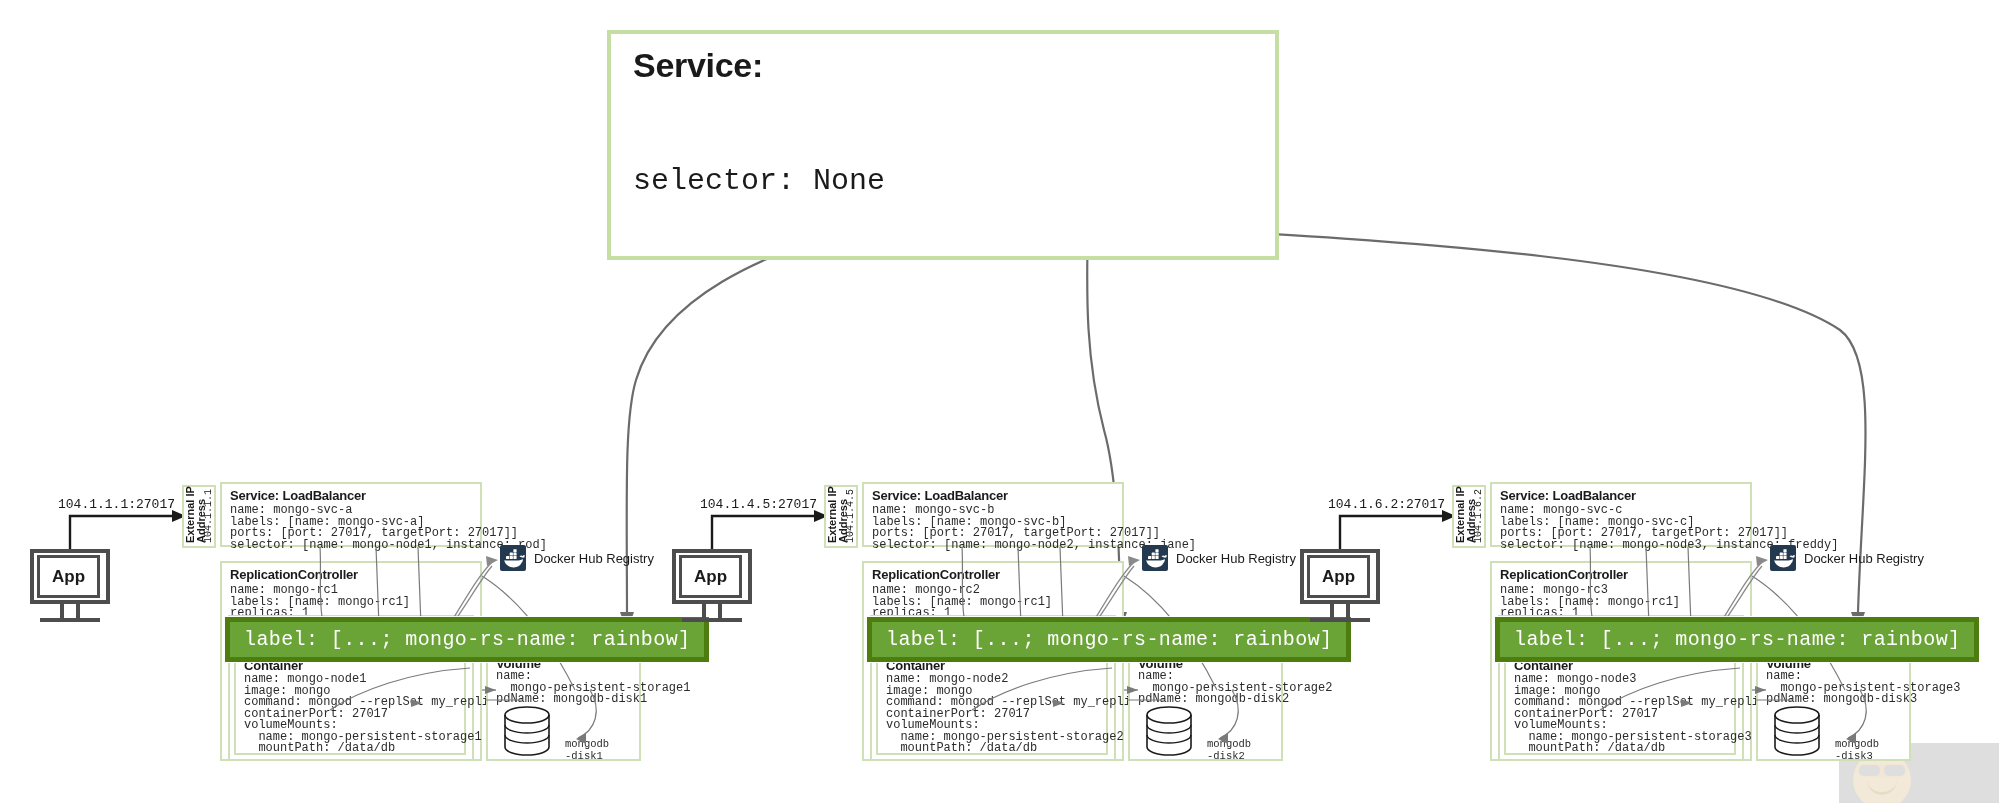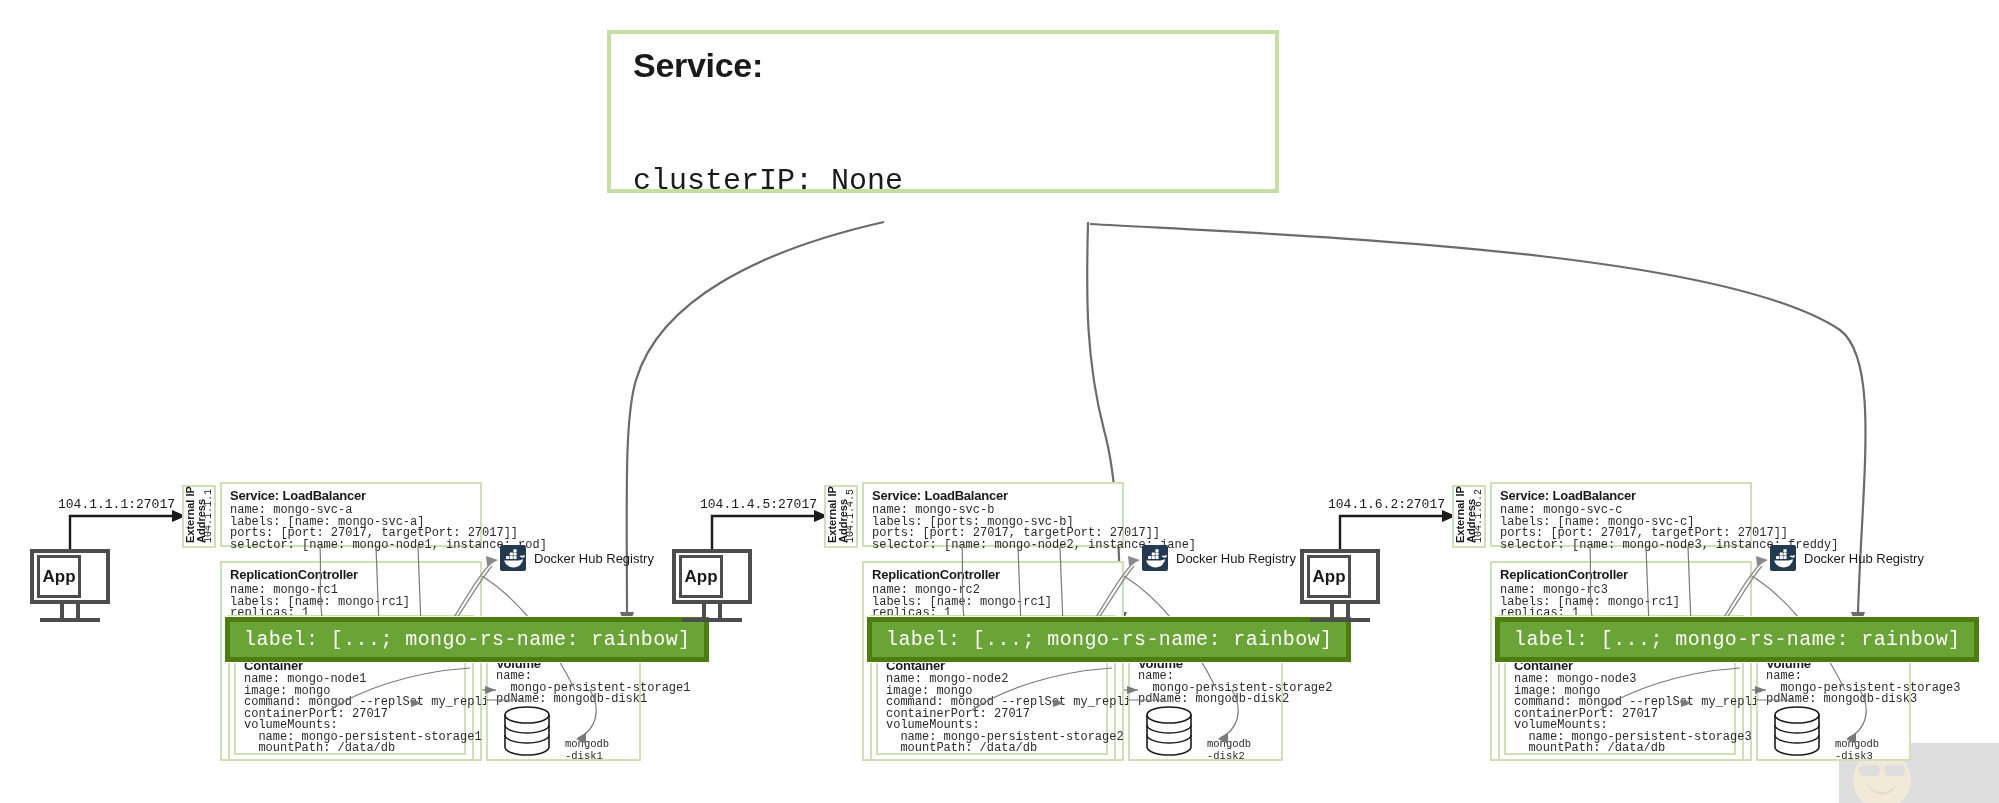--- a/index.html
+++ b/index.html
@@ -23,33 +23,33 @@
     position:absolute;left:22px;top:12px;font-size:34px;font-weight:bold;color:#1a1a1a;
     letter-spacing:-0.3px;
   }
   .svc-line{
     position:absolute;left:22px;font-family:"Liberation Mono",monospace;
     font-size:30px;color:#1a1a1a;white-space:pre;letter-spacing:0px;
   }
   .svc-l1{top:85px;}
   .svc-l2{top:130px;}
   .svc-l3{top:175px;}
-  .svc-card{height:163px;}
+  .svc-card{height:230px;}
 
   
   .group{position:absolute;top:0;z-index:3;}
 
   
   .app-mon{position:absolute;}
   .app-outer{
     position:absolute;left:0;top:0;width:80px;height:55px;
     border:4px solid #4d4d4d;background:#ffffff;box-sizing:border-box;
   }
   .app-inner{
-    position:absolute;left:7px;top:6px;width:44px;height:43px;
+    position:absolute;left:7px;top:6px;width:63px;height:43px;
     border:3px solid #4d4d4d;background:#ffffff;box-sizing:border-box;
     display:flex;align-items:center;justify-content:center;
   }
   .app-label{font-size:17px;font-weight:bold;color:#1a1a1a;}
   .app-neck{position:absolute;left:30px;top:55px;width:4px;height:14px;background:#4d4d4d;}
   .app-neck2{position:absolute;left:46px;top:55px;width:4px;height:14px;background:#4d4d4d;}
   .app-base{position:absolute;left:10px;top:69px;width:60px;height:4px;background:#4d4d4d;}
 
   .ip-label{
     position:absolute;font-family:"Liberation Mono",monospace;font-size:13px;color:#1a1a1a;
@@ -149,21 +149,21 @@
     </g>
     <g fill="#6b6b6b">
       <polygon points="627,632 620,612 634,612"></polygon>
       <polygon points="1120,632 1113,612 1127,612"></polygon>
       <polygon points="1858,632 1851,612 1865,612"></polygon>
     </g>
   </svg>
 
   <div class="svc-card">
     <div class="svc-title">Service:</div>
-    <div class="svc-line svc-l2">clusterIP: None</div>
+    <div class="svc-line svc-l2">selector: None</div>
   </div>
 
   <div id="groups-host">
       <div class="group" style="left: 30px;">
         <div class="app-mon" style="left: 0px; top: 549px;">
           <div class="app-outer"></div>
           <div class="app-inner">
             <span class="app-label">App</span>
           </div>
           <div class="app-neck"></div>
@@ -283,21 +283,21 @@
           <polygon points="156,516 142,510 142,522" fill="#1a1a1a"></polygon>
         </svg>
         <div class="extip" style="left: 152px; top: 485px;">
           <div class="vert v1">External IP</div>
           <div class="vert v2">Address</div>
           <div class="vert vip">104.1.4.5</div>
         </div>
         <div class="card" style="left: 190px; top: 482px; width: 262px; height: 65px;">
           <div class="hdr">Service: LoadBalancer</div>
           <div class="mono" style="top:21px">name: mongo-svc-b</div>
-          <div class="mono" style="top:32.5px">labels: [ports: mongo-svc-b]</div>
+          <div class="mono" style="top:32.5px">labels: [name: mongo-svc-b]</div>
           <div class="mono" style="top:44px">ports: [port: 27017, targetPort: 27017]]</div>
           <div class="mono" style="top:55.5px">selector: [name: mongo-node2, instance: jane]</div>
         </div>
         <div class="card" style="left: 190px; top: 561px; width: 262px; height: 200px;">
           <div class="hdr">ReplicationController</div>
           <div class="mono" style="top:22px">name: mongo-rc2</div>
           <div class="mono" style="top:33.5px">labels: [name: mongo-rc1]</div>
           <div class="mono" style="top:45px">replicas: 1</div>
           <div class="mono" style="top:56.5px">selector</div>
         </div>

